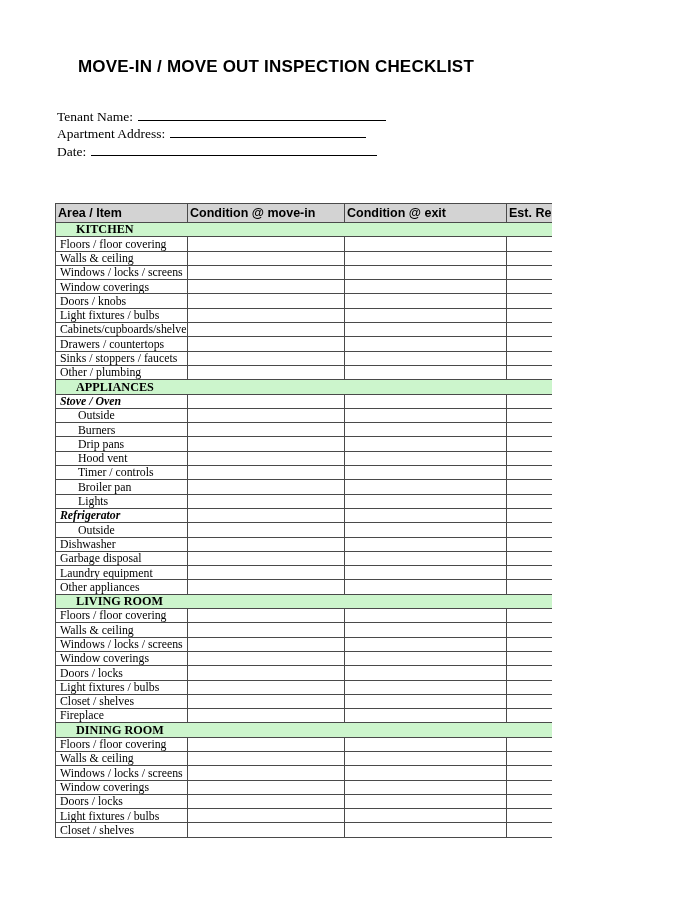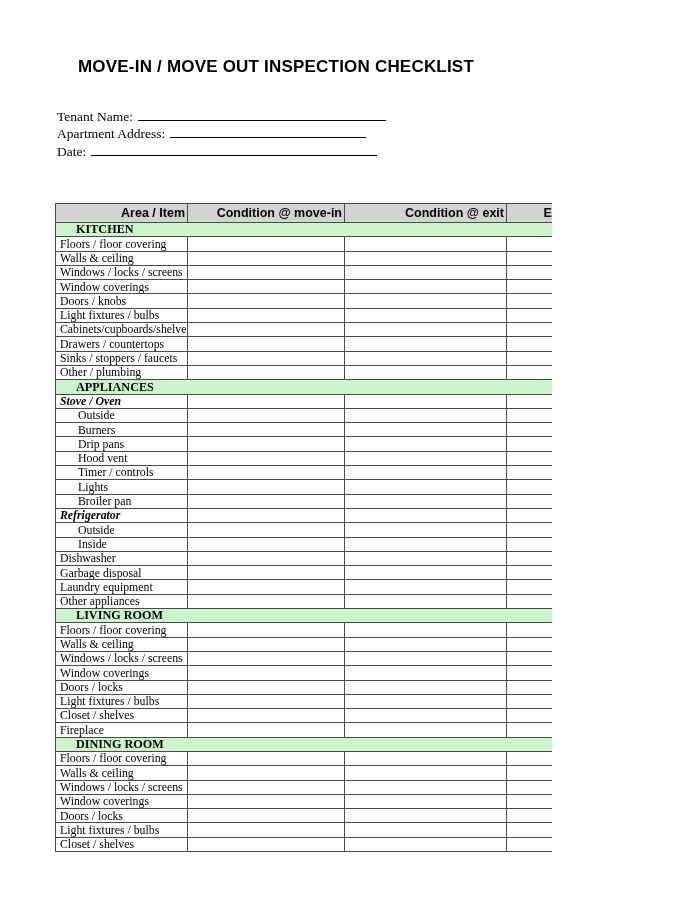--- a/index.html
+++ b/index.html
@@ -56,21 +56,21 @@
     border-collapse:collapse;
     table-layout:fixed;
   }
   .checklist th{
     background:var(--header-bg);
     font-family:"Liberation Sans", sans-serif;
     font-weight:bold;
     font-size:12.5px;
     height:18px;
     border:1px solid var(--border-col);
-    text-align:right;
+    text-align:left;
     padding:0 2px;
     overflow:hidden;
   }
   .checklist td{
     border:1px solid var(--border-col);
     height:13.3px;
     font-size:11.8px;
     line-height:12.5px;
     padding:0 2px 0 4px;
     overflow:hidden;
@@ -221,45 +221,39 @@
           <td></td>
           <td></td>
         </tr>
         <tr>
           <td class="indent">Timer / controls</td>
           <td></td>
           <td></td>
           <td></td>
         </tr>
         <tr>
+          <td class="indent">Broiler pan</td>
+          <td></td>
+          <td></td>
+          <td></td>
+        </tr>
+        <tr>
           <td class="indent">Lights</td>
           <td></td>
           <td></td>
           <td></td>
         </tr>
         <tr>
-          <td class="indent">Broiler pan</td>
-          <td></td>
-          <td></td>
-          <td></td>
-        </tr>
-        <tr>
           <td class="subhead">Refrigerator</td>
           <td></td>
           <td></td>
           <td></td>
         </tr>
         <tr>
           <td class="indent">Outside</td>
-          <td></td>
-          <td></td>
-          <td></td>
-        </tr>
-        <tr>
-          <td class="indent">Inside</td>
           <td></td>
           <td></td>
           <td></td>
         </tr>
         <tr>
           <td>Dishwasher</td>
           <td></td>
           <td></td>
           <td></td>
         </tr>

